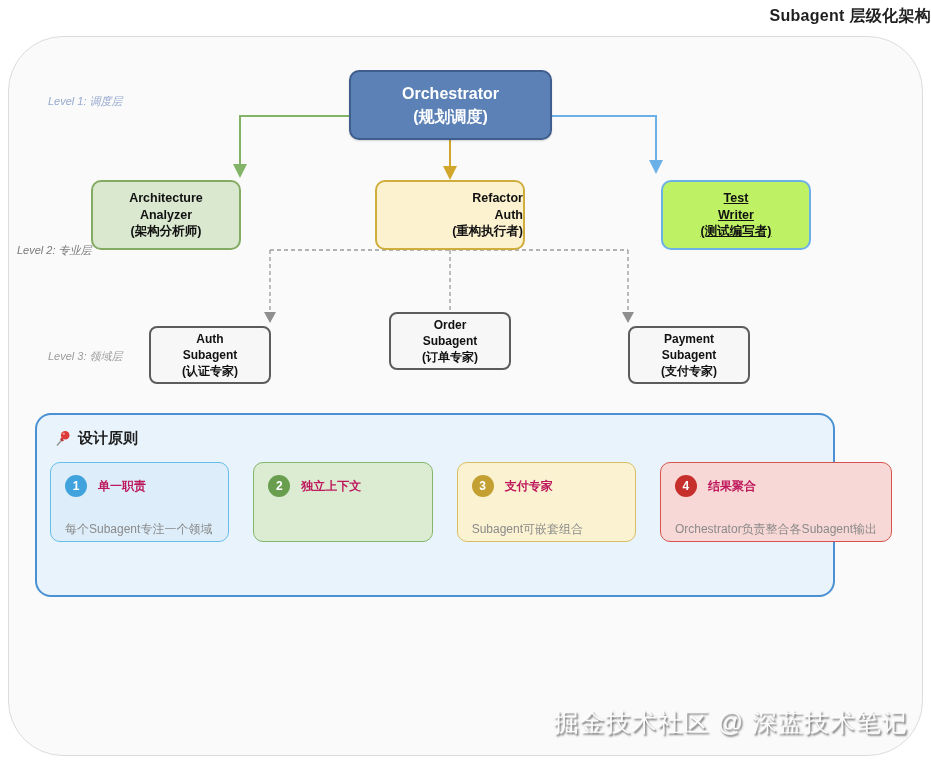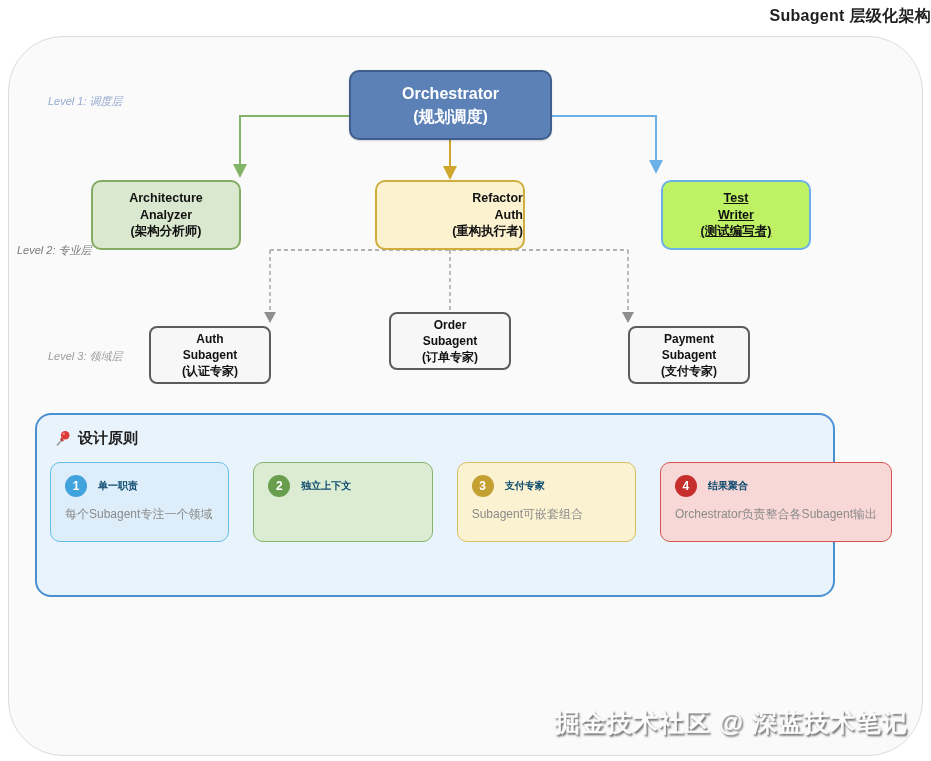--- a/index.html
+++ b/index.html
@@ -145,36 +145,36 @@
     display: flex;
     align-items: center;
     justify-content: center;
     flex-shrink: 0;
   }
   .badge-1 { background: #41a3dd; }
   .badge-2 { background: #689e4e; }
   .badge-3 { background: #c4a032; }
   .badge-4 { background: #c62f2c; }
   .card-title {
-    font-size: 10px;
-    font-weight: bold;
-    color: #0c4a6e;
+    font-size: 12px;
+    font-weight: bold;
+    color: #be185d;
   }
   .card-desc {
-    margin-top: 9px;
+    margin-top: 24px;
     font-size: 12px;
     color: #8a8a8a;
     white-space: nowrap;
   }
   .watermark {
     position: absolute;
     right: 23px;
     top: 706px;
     font-size: 25px;
-    font-weight: bold;
+    font-weight: normal;
     letter-spacing: 1px;
     color: #fbfbfb;
     text-shadow: 1.5px 1.5px 2px rgba(90,90,90,0.85), -0.5px -0.5px 1px rgba(255,255,255,0.9);
     white-space: nowrap;
   }
 </style>
 </head>
 <body>
 
 <div class="canvas">

